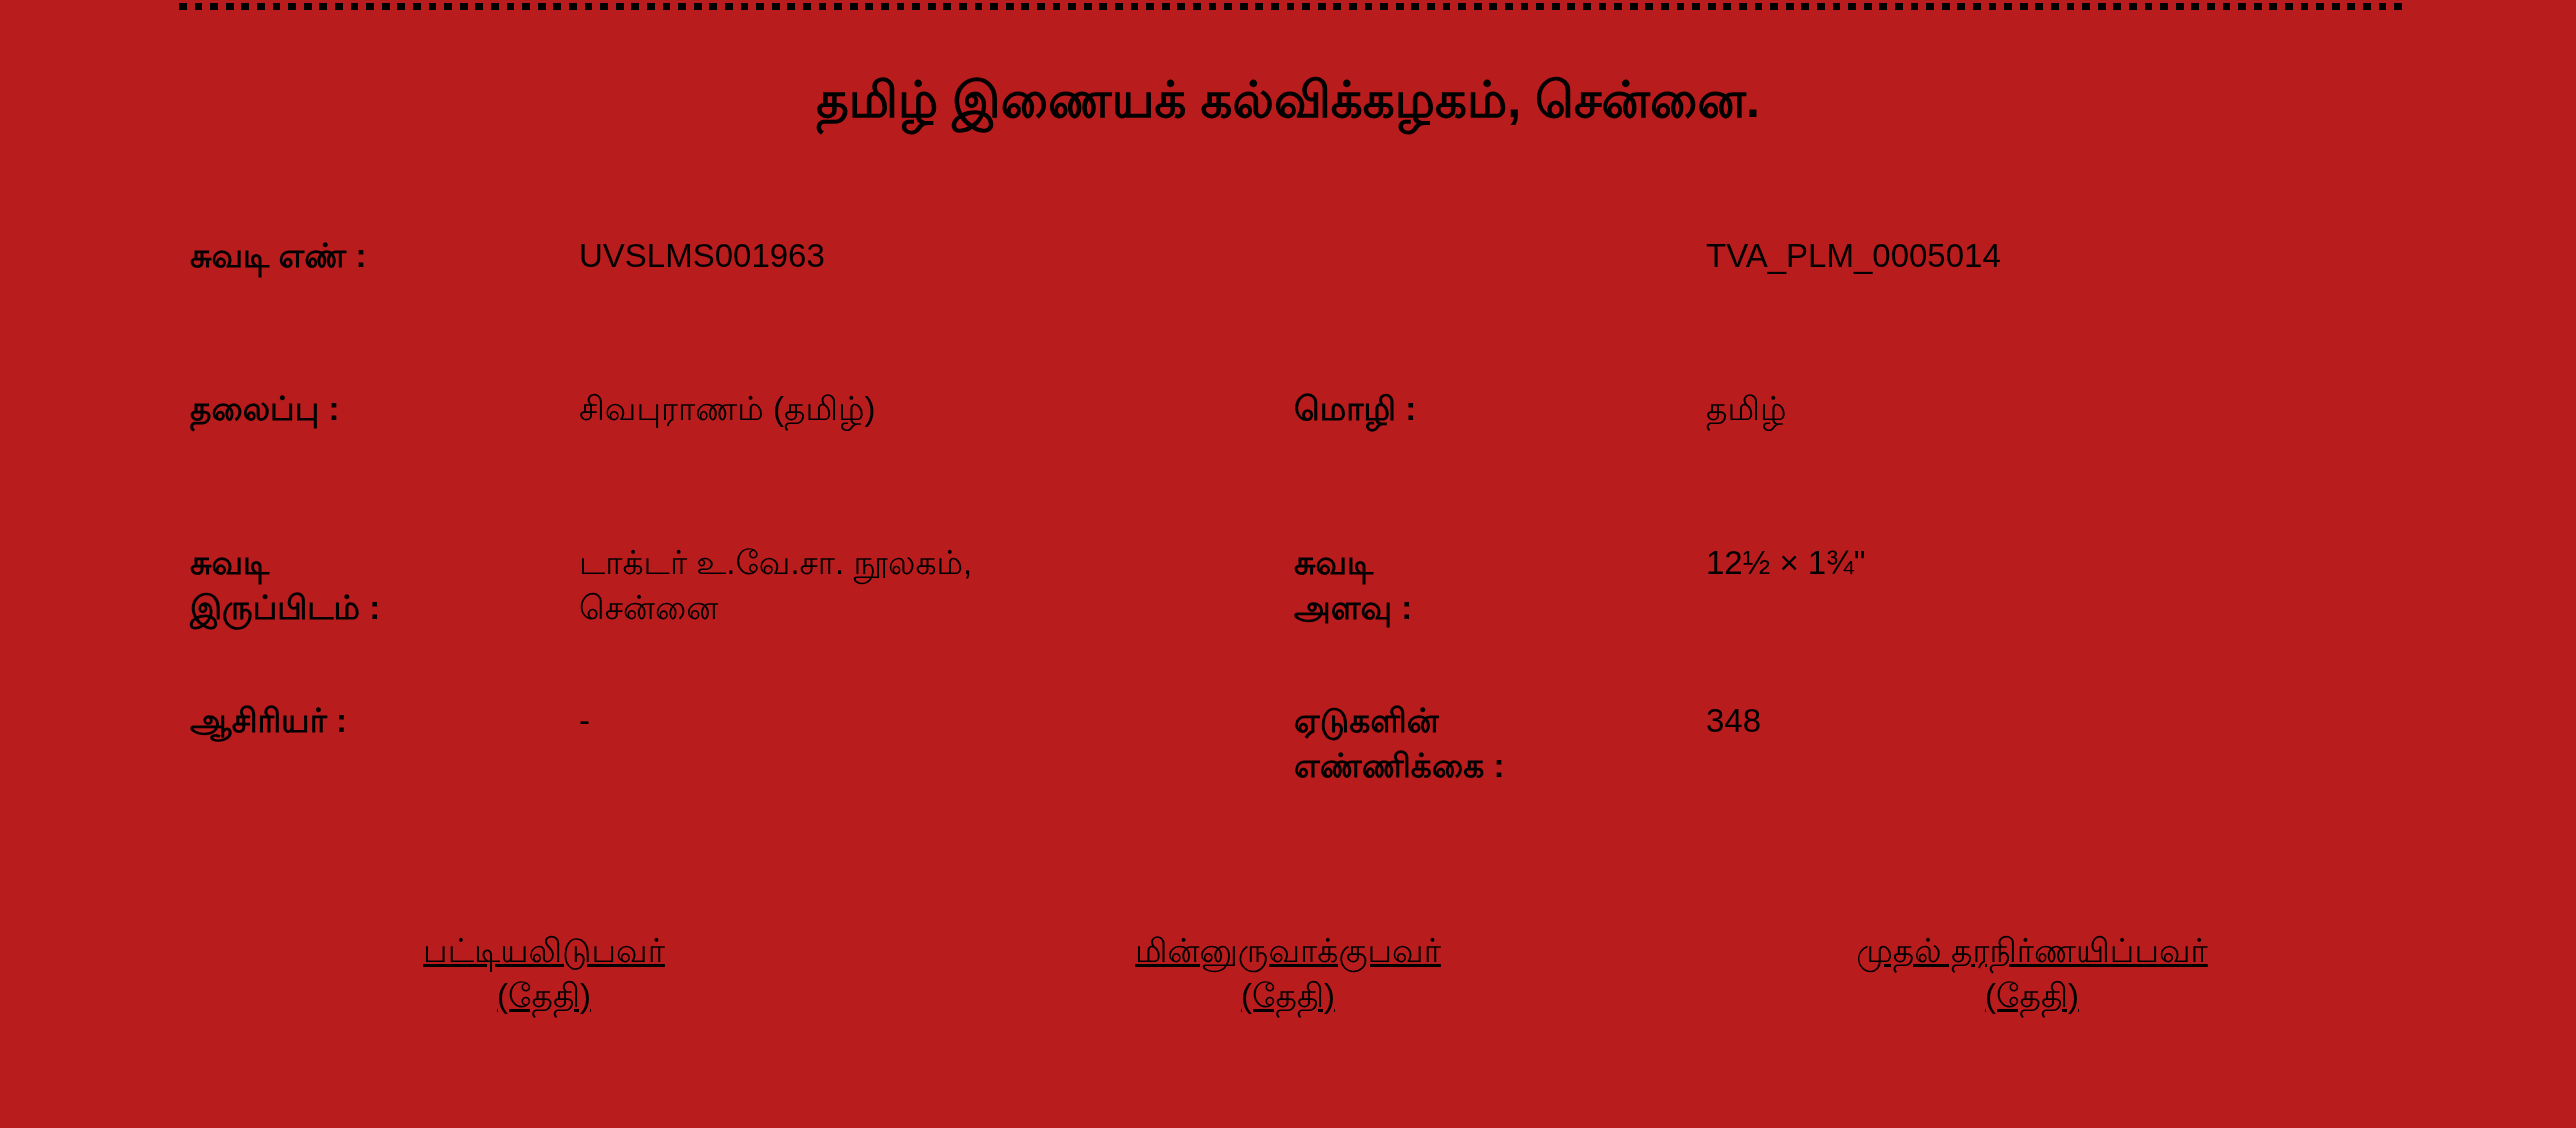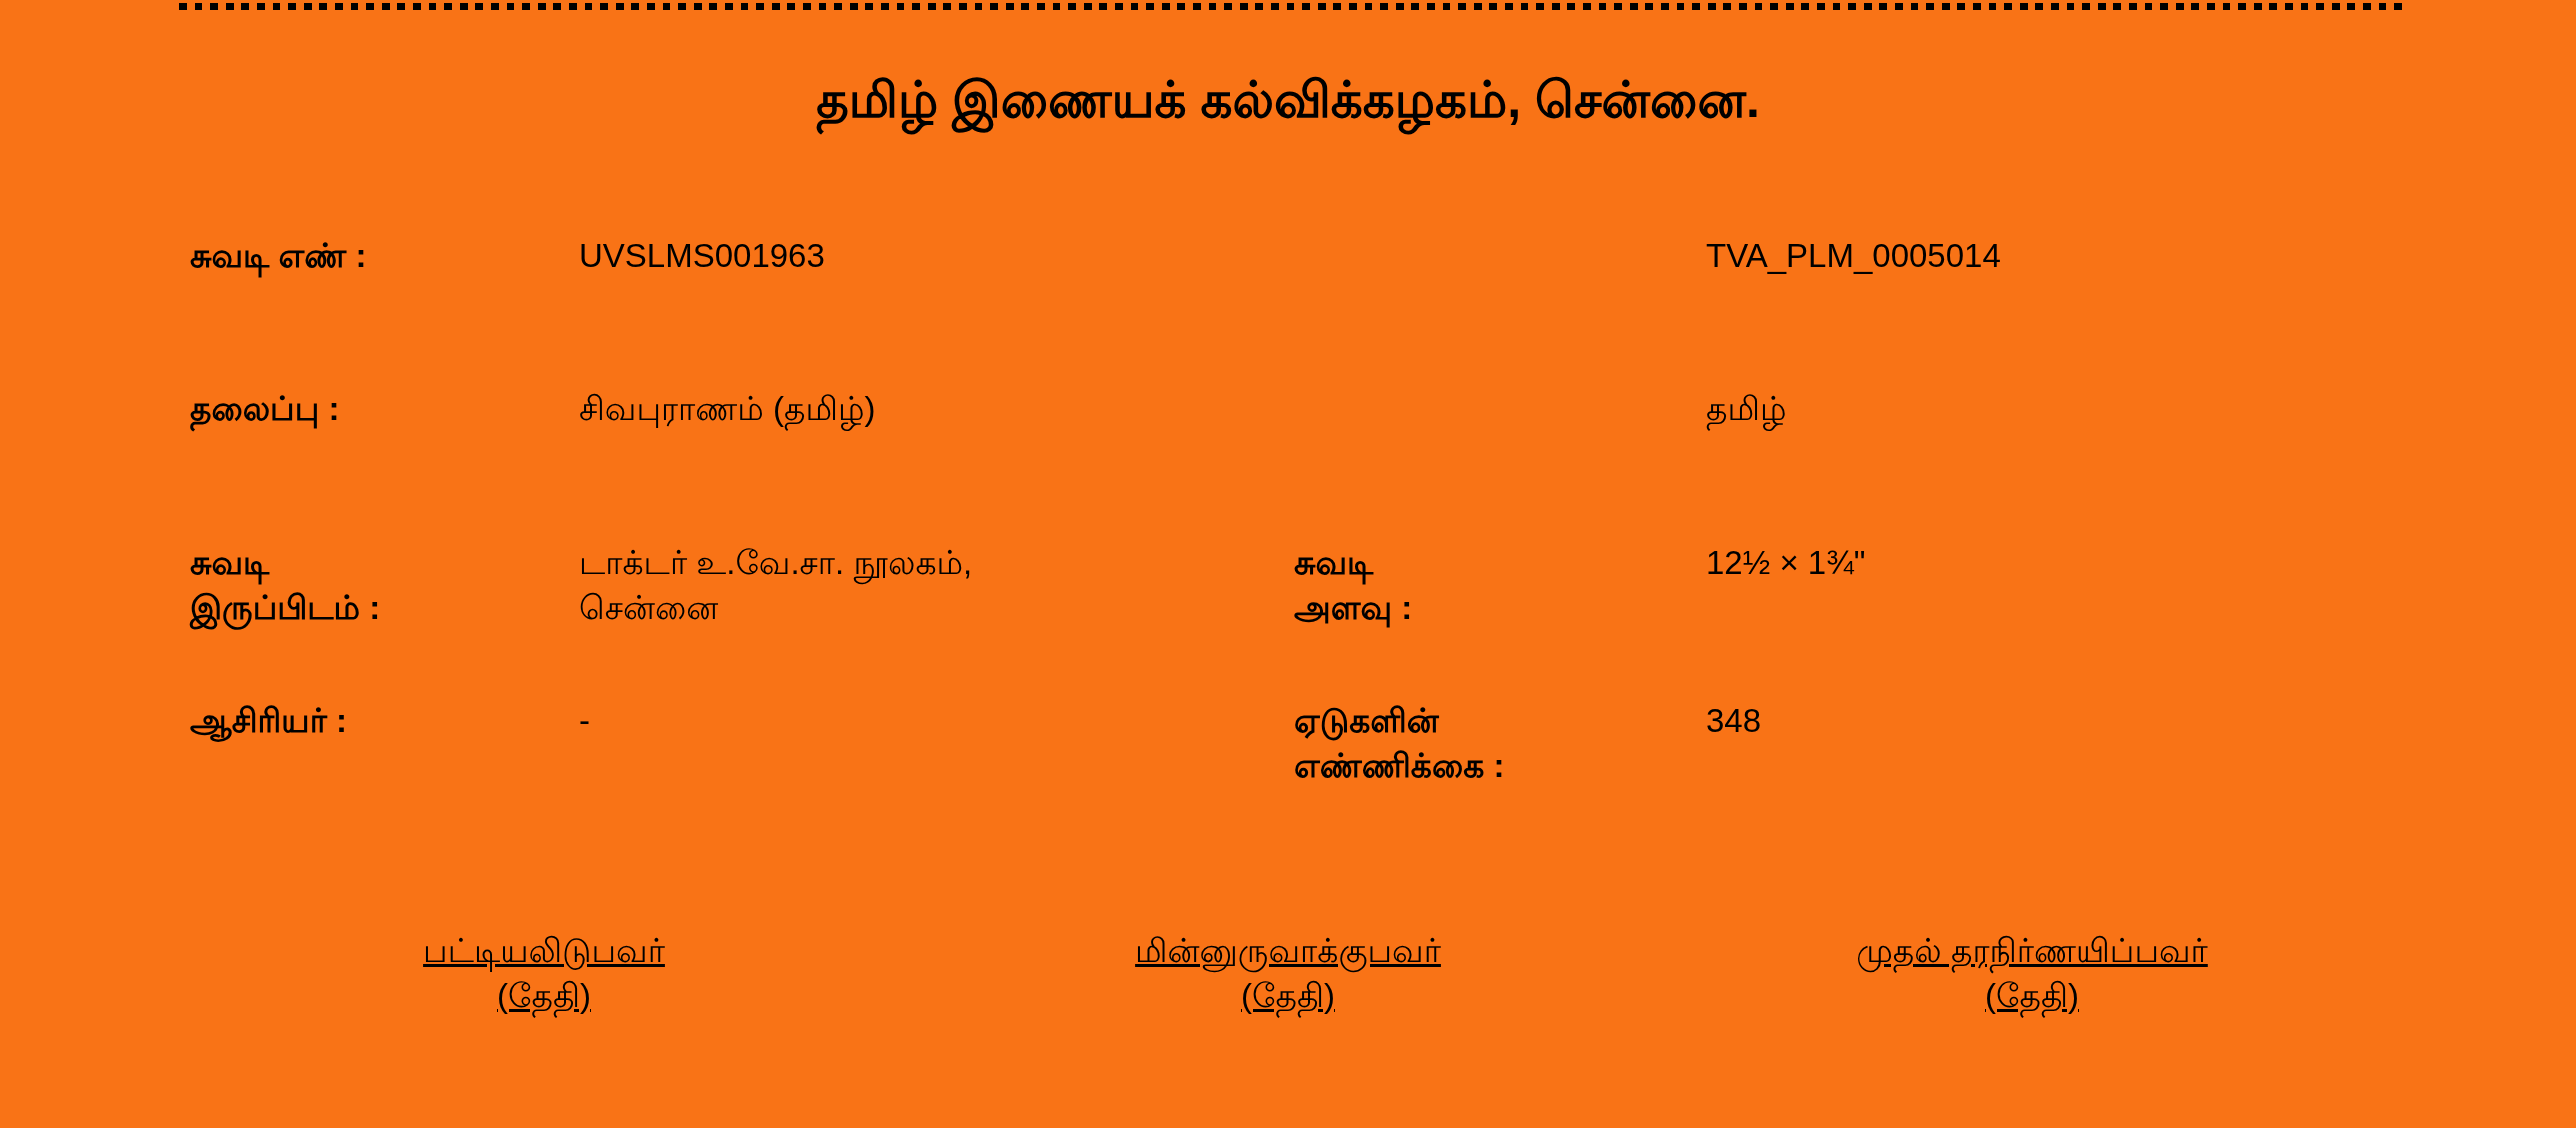--- a/index.html
+++ b/index.html
@@ -5,21 +5,21 @@
   html, body { margin: 0; padding: 0; }
   body {
     background: #ffffff;
     font-family: "Liberation Sans", "DejaVu Sans", sans-serif;
     color: #000000;
   }
   .page {
     position: relative;
     width: 2576px;
     height: 1129px;
-    background: #f97316;
+    background: #b91c1c;
     overflow: hidden;
   }
   .dashes {
     position: absolute;
     top: 3.1px;
     left: 179px;
     width: 2227px;
     height: 7.3px;
     background: repeating-linear-gradient(90deg, #000 0 7.8px, transparent 7.8px 15.6px);
   }
@@ -72,20 +72,21 @@
   <div class="dashes"></div>
 
   <h1 class="title">தமிழ் இணையக் கல்விக்கழகம், சென்னை.</h1>
 
   <div class="cell lab col-llab row1">சுவடி எண் :</div>
   <div class="cell     col-lval row1">UVSLMS001963</div>
   <div class="cell     col-rval row1">TVA_PLM_0005014</div>
 
   <div class="cell     col-lval row2">சிவபுராணம் (தமிழ்)</div>
   <div class="cell lab col-llab row2">தலைப்பு :</div>
+  <div class="cell lab col-rlab row2">மொழி :</div>
   <div class="cell     col-rval row2">தமிழ்</div>
 
   <div class="cell lab col-llab row3">சுவடி
 இருப்பிடம் :</div>
   <div class="cell     col-lval row3">டாக்டர் உ.வே.சா. நூலகம்,
 சென்னை</div>
   <div class="cell lab col-rlab row3">சுவடி
 அளவு :</div>
   <div class="cell     col-rval row3">12½ × 1¾"</div>
 

